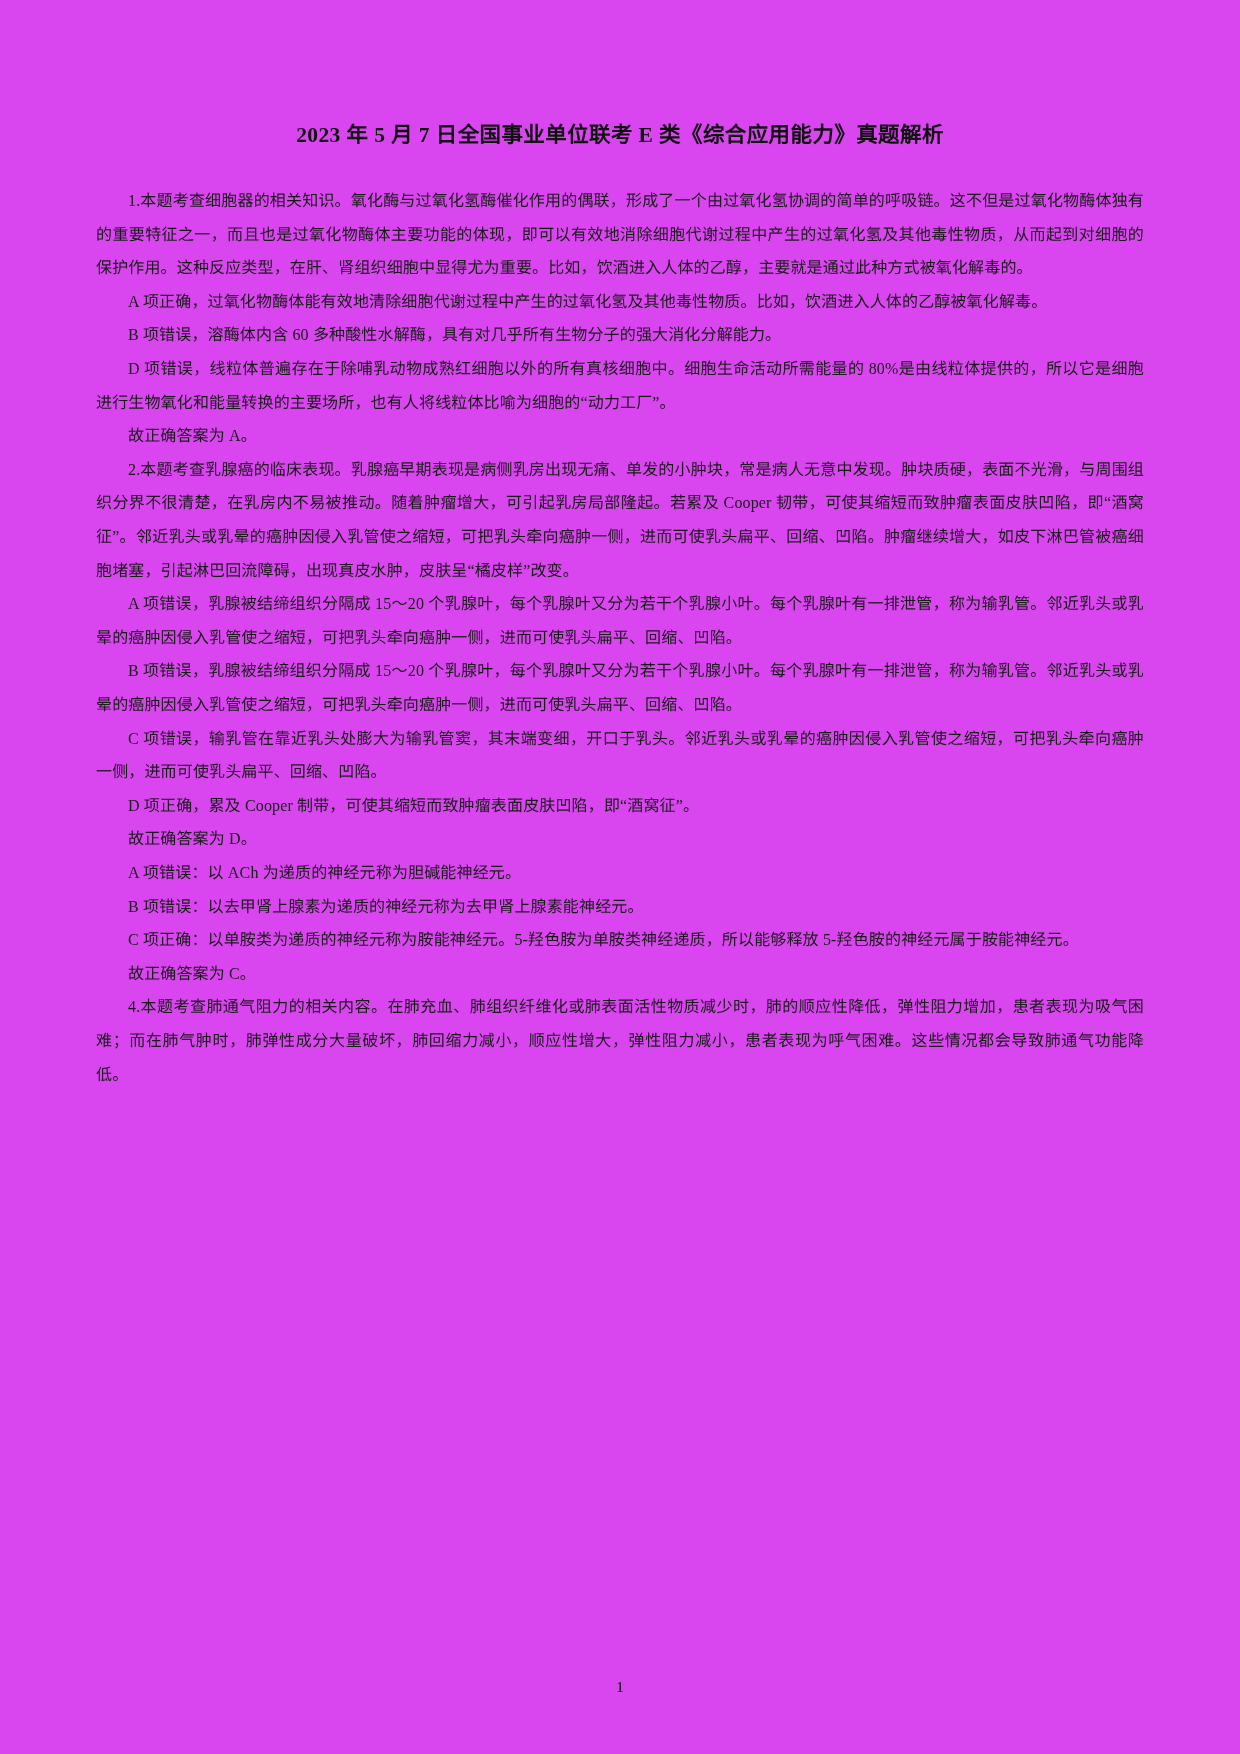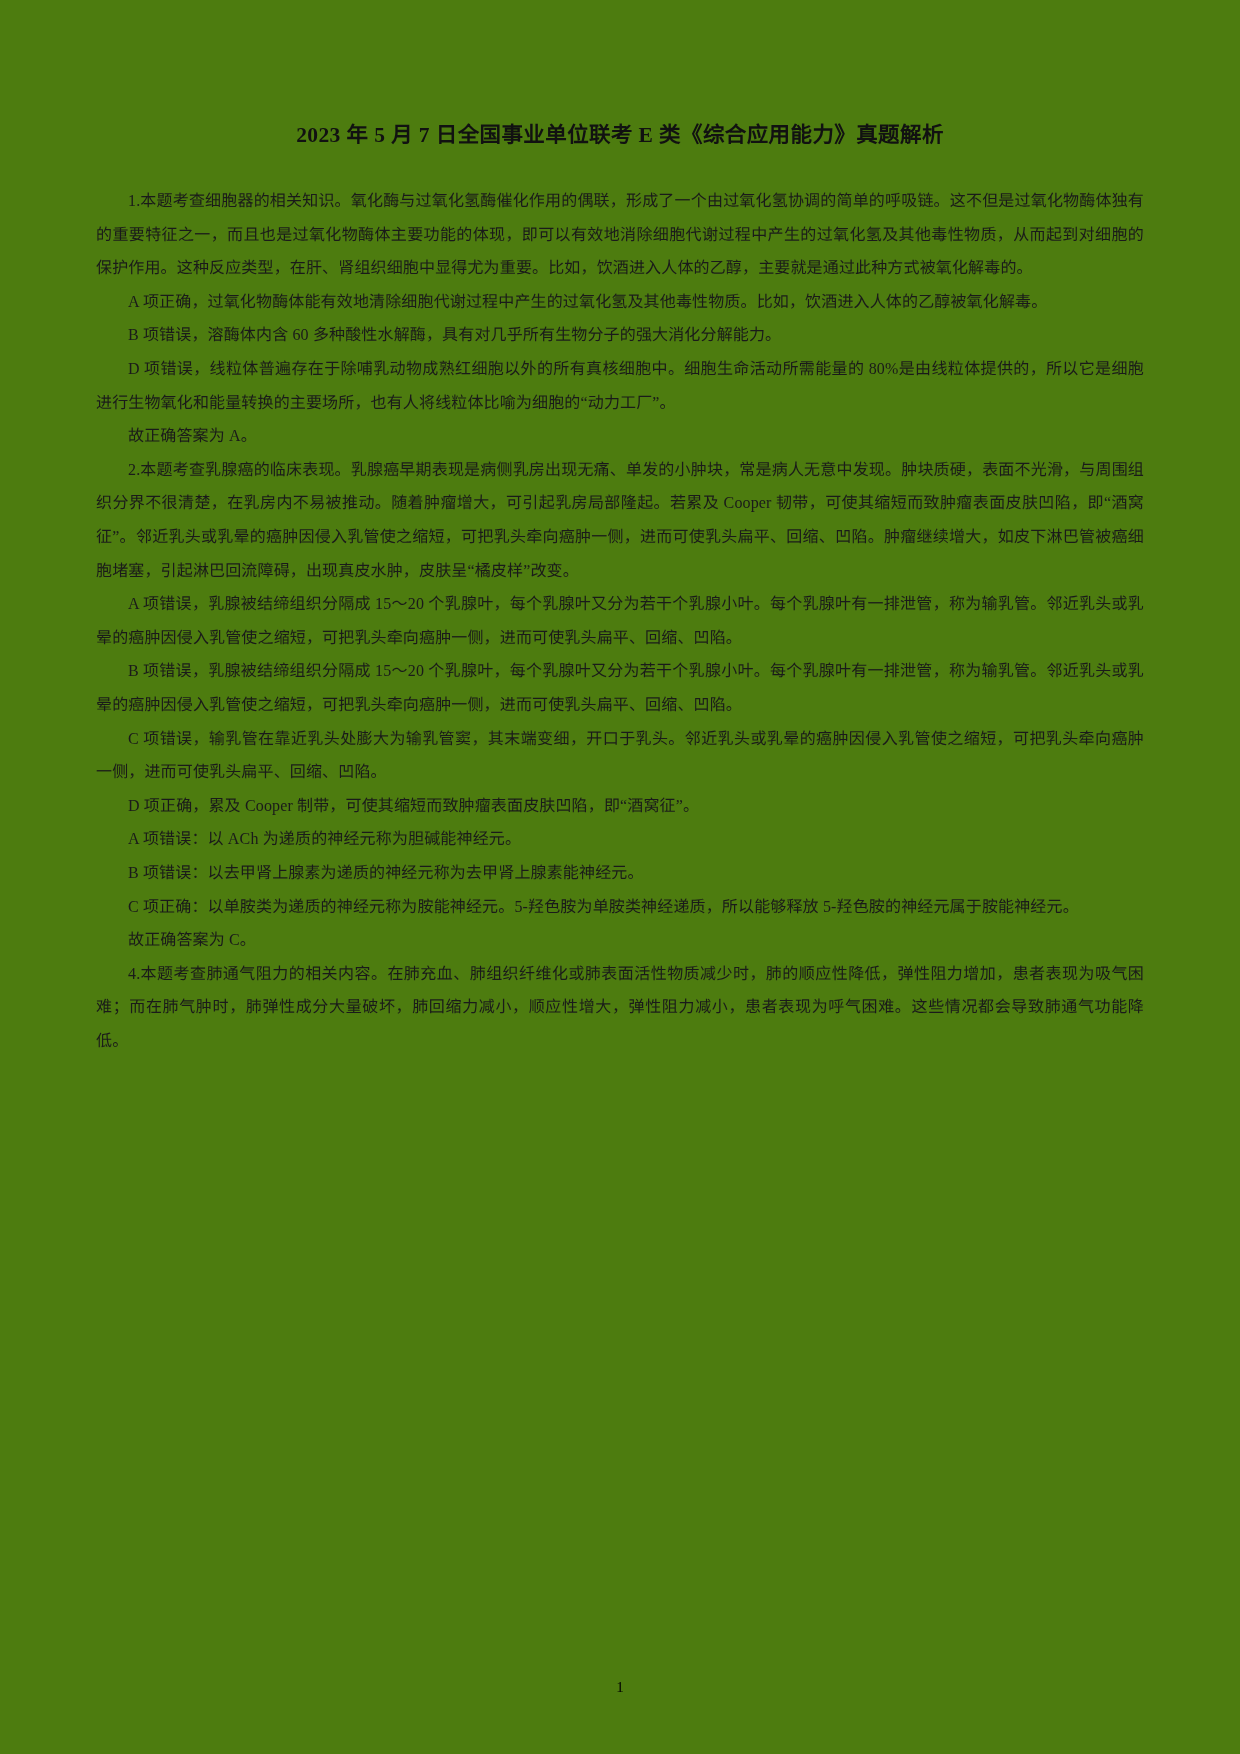--- a/index.html
+++ b/index.html
@@ -10,21 +10,21 @@
   }
   body {
     font-family: "Liberation Serif", "DejaVu Serif", serif;
     color: #000000;
   }
   .page {
     position: relative;
     width: 1240px;
     height: 1754px;
     margin: 0 auto;
-    background: #4d7c0f;
+    background: #d946ef;
     box-sizing: border-box;
     overflow: hidden;
   }
   .content {
     position: absolute;
     left: 96px;
     top: 120px;
     width: 1048px;
   }
   .doc-title {
@@ -68,20 +68,21 @@
         <p class="para">1.本题考查细胞器的相关知识。氧化酶与过氧化氢酶催化作用的偶联，形成了一个由过氧化氢协调的简单的呼吸链。这不但是过氧化物酶体独有的重要特征之一，而且也是过氧化物酶体主要功能的体现，即可以有效地消除细胞代谢过程中产生的过氧化氢及其他毒性物质，从而起到对细胞的保护作用。这种反应类型，在肝、肾组织细胞中显得尤为重要。比如，饮酒进入人体的乙醇，主要就是通过此种方式被氧化解毒的。</p>
         <p class="para">A 项正确，过氧化物酶体能有效地清除细胞代谢过程中产生的过氧化氢及其他毒性物质。比如，饮酒进入人体的乙醇被氧化解毒。</p>
         <p class="para">B 项错误，溶酶体内含 60 多种酸性水解酶，具有对几乎所有生物分子的强大消化分解能力。</p>
         <p class="para">D 项错误，线粒体普遍存在于除哺乳动物成熟红细胞以外的所有真核细胞中。细胞生命活动所需能量的 80%是由线粒体提供的，所以它是细胞进行生物氧化和能量转换的主要场所，也有人将线粒体比喻为细胞的“动力工厂”。</p>
         <p class="para">故正确答案为 A。</p>
         <p class="para">2.本题考查乳腺癌的临床表现。乳腺癌早期表现是病侧乳房出现无痛、单发的小肿块，常是病人无意中发现。肿块质硬，表面不光滑，与周围组织分界不很清楚，在乳房内不易被推动。随着肿瘤增大，可引起乳房局部隆起。若累及 Cooper 韧带，可使其缩短而致肿瘤表面皮肤凹陷，即“酒窝征”。邻近乳头或乳晕的癌肿因侵入乳管使之缩短，可把乳头牵向癌肿一侧，进而可使乳头扁平、回缩、凹陷。肿瘤继续增大，如皮下淋巴管被癌细胞堵塞，引起淋巴回流障碍，出现真皮水肿，皮肤呈“橘皮样”改变。</p>
         <p class="para">A 项错误，乳腺被结缔组织分隔成 15～20 个乳腺叶，每个乳腺叶又分为若干个乳腺小叶。每个乳腺叶有一排泄管，称为输乳管。邻近乳头或乳晕的癌肿因侵入乳管使之缩短，可把乳头牵向癌肿一侧，进而可使乳头扁平、回缩、凹陷。</p>
         <p class="para">B 项错误，乳腺被结缔组织分隔成 15～20 个乳腺叶，每个乳腺叶又分为若干个乳腺小叶。每个乳腺叶有一排泄管，称为输乳管。邻近乳头或乳晕的癌肿因侵入乳管使之缩短，可把乳头牵向癌肿一侧，进而可使乳头扁平、回缩、凹陷。</p>
         <p class="para">C 项错误，输乳管在靠近乳头处膨大为输乳管窦，其末端变细，开口于乳头。邻近乳头或乳晕的癌肿因侵入乳管使之缩短，可把乳头牵向癌肿一侧，进而可使乳头扁平、回缩、凹陷。</p>
         <p class="para">D 项正确，累及 Cooper 制带，可使其缩短而致肿瘤表面皮肤凹陷，即“酒窝征”。</p>
+        <p class="para">故正确答案为 D。</p>
         <p class="para">A 项错误：以 ACh 为递质的神经元称为胆碱能神经元。</p>
         <p class="para">B 项错误：以去甲肾上腺素为递质的神经元称为去甲肾上腺素能神经元。</p>
         <p class="para">C 项正确：以单胺类为递质的神经元称为胺能神经元。5-羟色胺为单胺类神经递质，所以能够释放 5-羟色胺的神经元属于胺能神经元。</p>
         <p class="para">故正确答案为 C。</p>
         <p class="para">4.本题考查肺通气阻力的相关内容。在肺充血、肺组织纤维化或肺表面活性物质减少时，肺的顺应性降低，弹性阻力增加，患者表现为吸气困难；而在肺气肿时，肺弹性成分大量破坏，肺回缩力减小，顺应性增大，弹性阻力减小，患者表现为呼气困难。这些情况都会导致肺通气功能降低。</p>
       </div>
   </div>
   <div class="page-number">1</div>
 </div>
 

